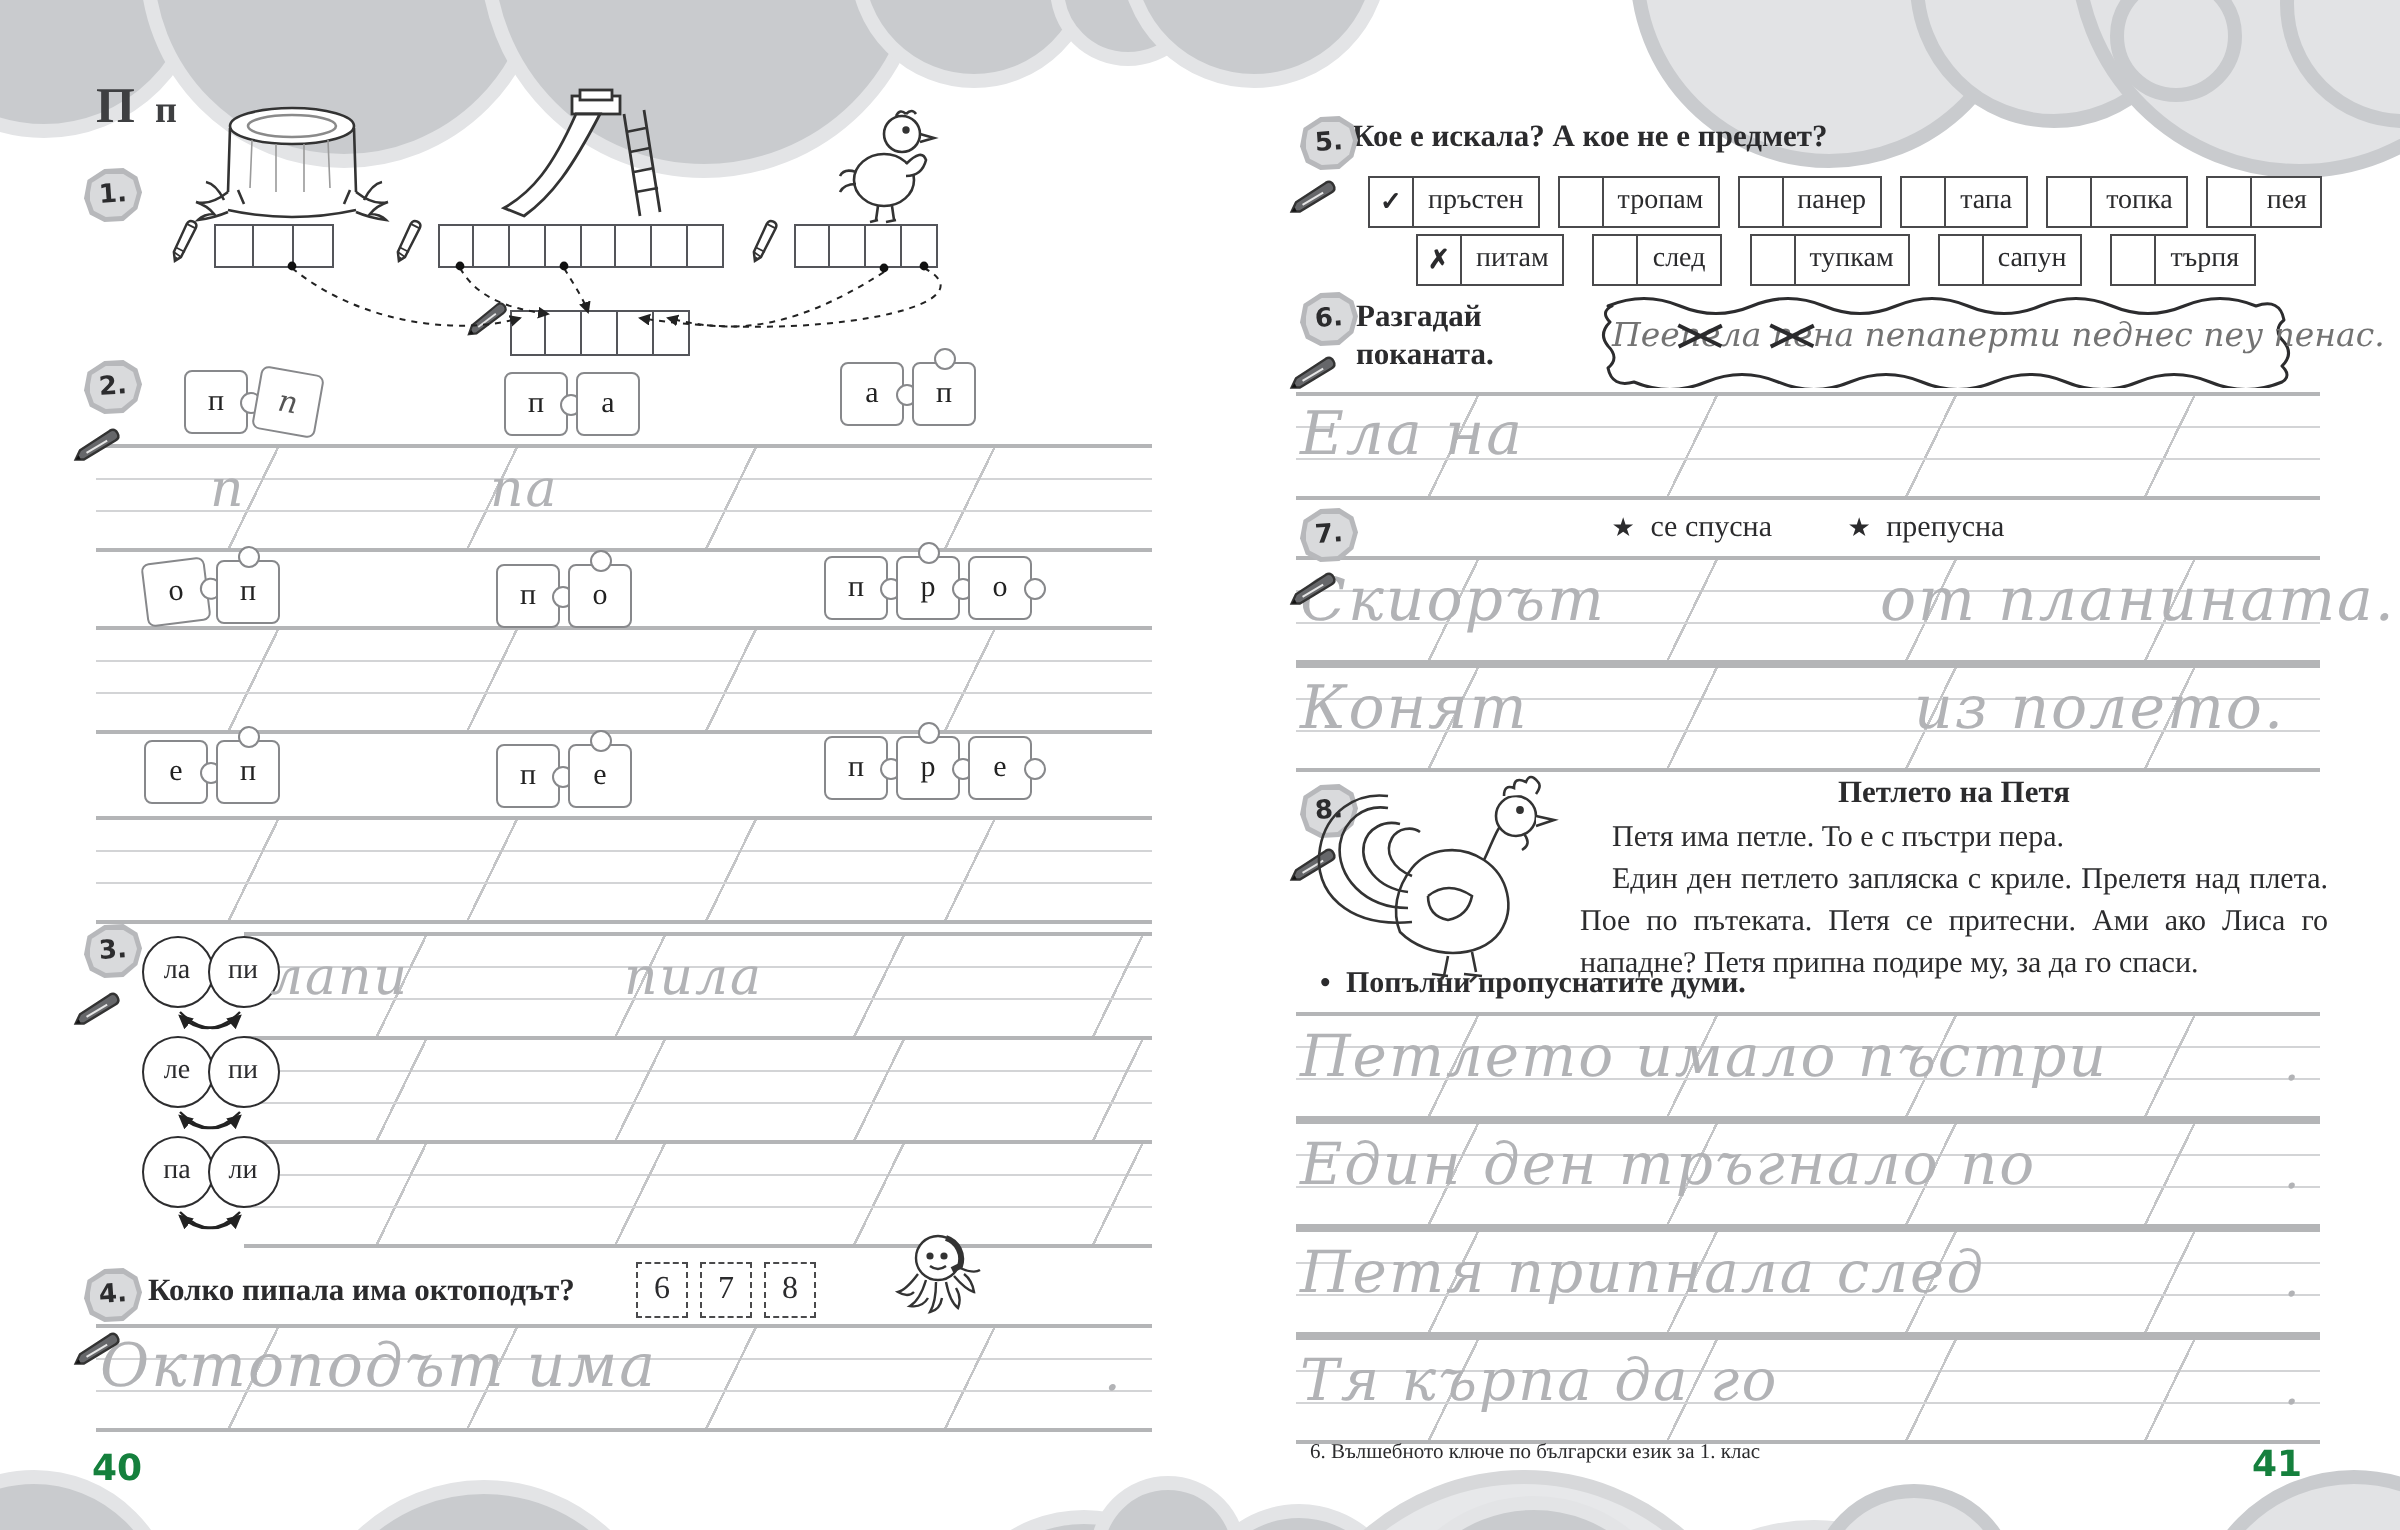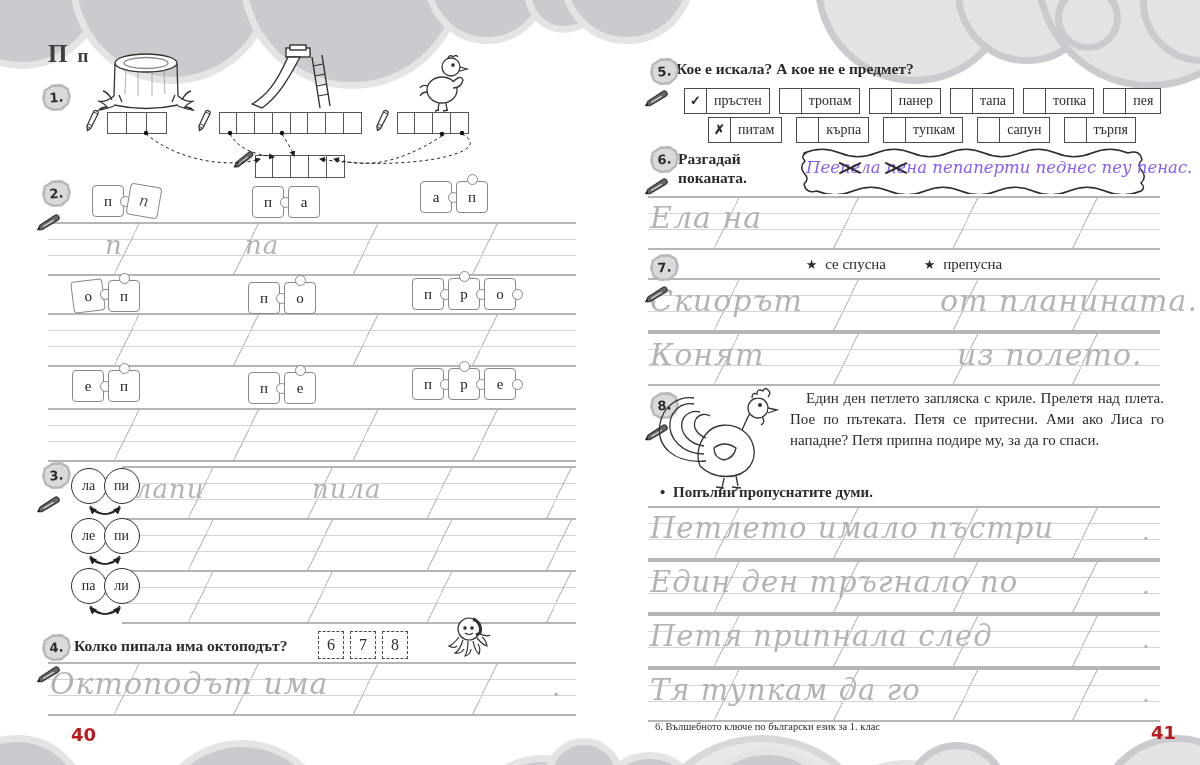--- a/index.html
+++ b/index.html
@@ -53,21 +53,21 @@
   .chkrow{position:absolute;display:flex;gap:9px;z-index:2;}
   .chk{display:inline-flex;align-items:stretch;border:1.5px solid #4a4a4c;background:#fff;height:24px;
        font:14px "Liberation Serif",serif;}
   .chk .m{width:21px;border-right:1.5px solid #4a4a4c;display:flex;align-items:center;justify-content:center;
        font-weight:bold;font-size:13px;}
   .chk .w{display:flex;align-items:center;padding:0 7px;white-space:nowrap;}
   
   .extitle{position:absolute;font-weight:bold;font-size:15.5px;z-index:2;}
   .dbox{width:24px;height:26px;border:1.7px dashed #4a4a4c;display:flex;align-items:center;
         justify-content:center;font:16px "Liberation Serif",serif;background:#fff;}
-  .pgnum{position:absolute;font:700 18px "DejaVu Sans",sans-serif;color:#b91c1c;z-index:4;margin-left:25px;}
+  .pgnum{position:absolute;font:700 18px "DejaVu Sans",sans-serif;color:#15803d;z-index:4;}
   .xed{position:relative;display:inline-block;}
   .xed::before,.xed::after{content:"";position:absolute;left:-2px;right:-2px;top:46%;height:1.5px;
         background:#2a2a2c;}
   .xed::before{transform:rotate(26deg);} .xed::after{transform:rotate(-26deg);}
   .icon{position:absolute;z-index:3;}
   svg{display:block;}
 </style>
 </head>
 <body>
 
@@ -396,21 +396,21 @@
       <div class="w">пея</div>
     </div>
 </div>
 <div class="chkrow" style="left:708px;top:117px;gap:14px;">
   <div class="chk">
       <div class="m">✗</div>
       <div class="w">питам</div>
     </div>
   <div class="chk">
       <div class="m"></div>
-      <div class="w">кърпа</div>
+      <div class="w">след</div>
     </div>
   <div class="chk">
       <div class="m"></div>
       <div class="w">тупкам</div>
     </div>
   <div class="chk">
       <div class="m"></div>
       <div class="w">сапун</div>
     </div>
   <div class="chk">
@@ -430,21 +430,21 @@
 <div class="extitle" style="left:678px;top:149px;line-height:19px;">
   <div>Разгадай</div>
   <div>поканата.</div>
 </div>
 <svg class="icon" style="left:792px;top:145px;" width="372" height="49" viewBox="0 0 372 49">
   <path d="M12,8 c12,-5 24,-5 36,0 s24,5 36,0 s24,-5 36,0 s24,5 36,0 s24,-5 36,0 s24,5 36,0 s24,-5 36,0 s24,5 36,0 s24,-5 36,0
            q12,-4 14,7 q-6,5 0,11 q5,6 -1,12 q5,5 0,8
            c-12,5 -24,5 -36,0 s-24,-5 -36,0 s-24,5 -36,0 s-24,-5 -36,0 s-24,5 -36,0 s-24,-5 -36,0 s-24,5 -36,0 s-24,-5 -36,0 s-24,5 -36,0
            q-11,3 -13,-7 q6,-5 0,-11 q-5,-6 1,-12 q-5,-5 1,-8 Z" fill="#fff" stroke="#2c2c2e" stroke-width="1.5" stroke-linejoin="round"></path>
 </svg>
-<div class="abs" style="left:806px;top:158px;z-index:3;font-family:'DejaVu Serif',serif;font-style:italic;font-size:16.5px;color:#8b5cf6;white-space:nowrap;">
+<div class="abs" style="left:806px;top:158px;z-index:3;font-family:'DejaVu Serif',serif;font-style:italic;font-size:16.5px;color:#737373;white-space:nowrap;">
   <span>Пее</span><span class="xed">пе</span><span>ла </span><span class="xed">пе</span><span>на пепаперти педнес пеу пенас.</span>
 </div>
 <div class="band" style="left:648px;top:196px;width:512px;">
     <div class="sl"></div>
   </div>
 <span class="trace" style="left:650px;top:200px;font-size:30px;">Ела на</span>
 
 <div class="badge" style="left:650px;top:254px;">
   <div class="bg"></div>
     <div class="fg"></div>
@@ -491,20 +491,22 @@
     <circle cx="104" cy="22" r="10" fill="#fff"></circle>
     <path d="M98,12 q0,-6 5,-4 q0,-6 6,-3 q2,-5 6,0 q2,2 -1,6" fill="#fff"></path>
     <circle cx="106" cy="19" r="1.3" fill="#333"></circle>
     <path d="M114,22 l9,2 l-9,3" fill="#fff"></path>
     <path d="M108,31 q4,5 -1,8" fill="#fff"></path>
     <path d="M70,92 l-2,10 M82,90 l2,10 M62,101 l8,1 M78,101 l9,1 M68,102 l-3,3 M84,102 l-3,3"></path>
   </g>
 </svg>
 
 <div class="abs" style="left:790px;top:388px;width:374px;z-index:2;">
+  <div style="text-align:center;font-weight:bold;font-size:15.5px;margin-bottom:3px;">Петлето на Петя</div>
+  <div style="font-size:15px;line-height:21px;text-indent:16px;">Петя има петле. То е с пъстри пера.</div>
   <div style="font-size:15px;line-height:21px;text-indent:16px;text-align:justify;">Един ден петлето запляска с криле. Прелетя над плета. Пое по пътеката. Петя се притесни. Ами ако Лиса го нападне? Петя припна подире му, за да го спаси.</div>
 </div>
 
 <div class="abs" style="left:660px;top:484px;z-index:2;font-weight:bold;font-size:15px;">
   <span>•</span>
   <span style="margin-left:4px;">Попълни пропуснатите думи.</span>
 </div>
 
 <div class="band" style="left:648px;top:506px;width:512px;">
     <div class="sl"></div>
@@ -520,17 +522,17 @@
 
 <div class="band" style="left:648px;top:614px;width:512px;">
     <div class="sl"></div>
   </div>
 <span class="trace" style="left:650px;top:619px;font-size:29px;">Петя припнала след</span>
 <span class="trace" style="left:1142px;top:626px;font-size:24px;">.</span>
 
 <div class="band" style="left:648px;top:668px;width:512px;">
     <div class="sl"></div>
   </div>
-<span class="trace" style="left:650px;top:673px;font-size:29px;">Тя тупкам да го</span>
+<span class="trace" style="left:650px;top:673px;font-size:29px;">Тя кърпа да го</span>
 <span class="trace" style="left:1142px;top:680px;font-size:24px;">.</span>
 
 <div class="abs" style="left:655px;top:721px;font-size:10.5px;color:#2b2b2d;z-index:4;">6. Вълшебното ключе по български език за 1. клас</div>
 <div class="pgnum" style="left:1126px;top:722px;">41</div>
 
 </body></html>

